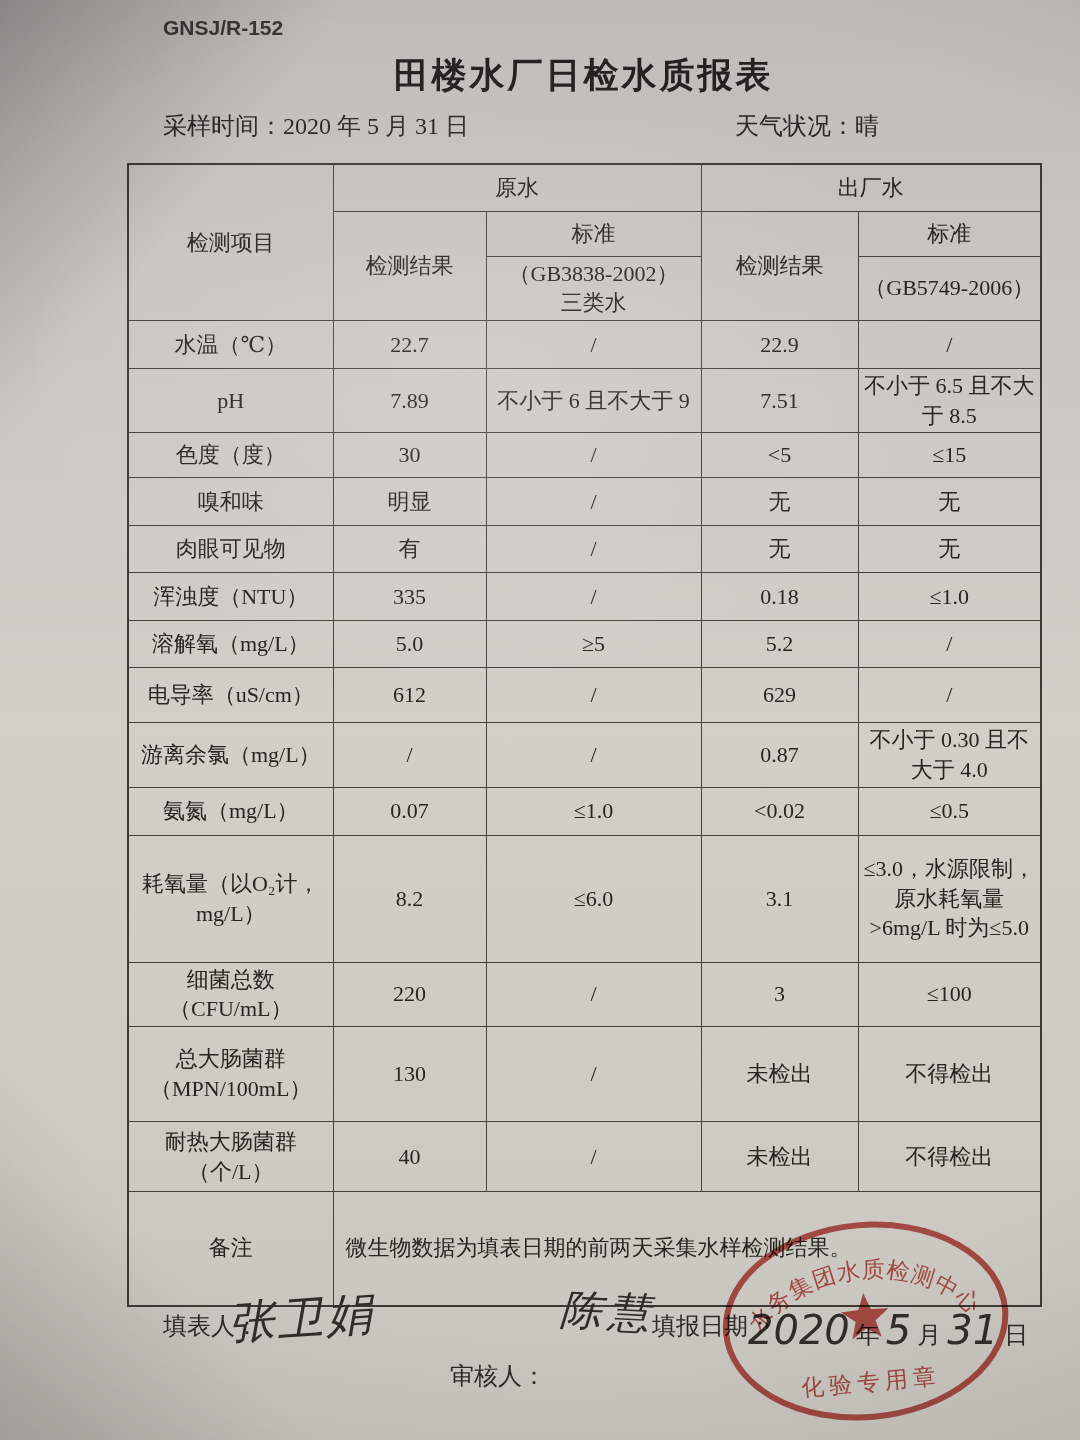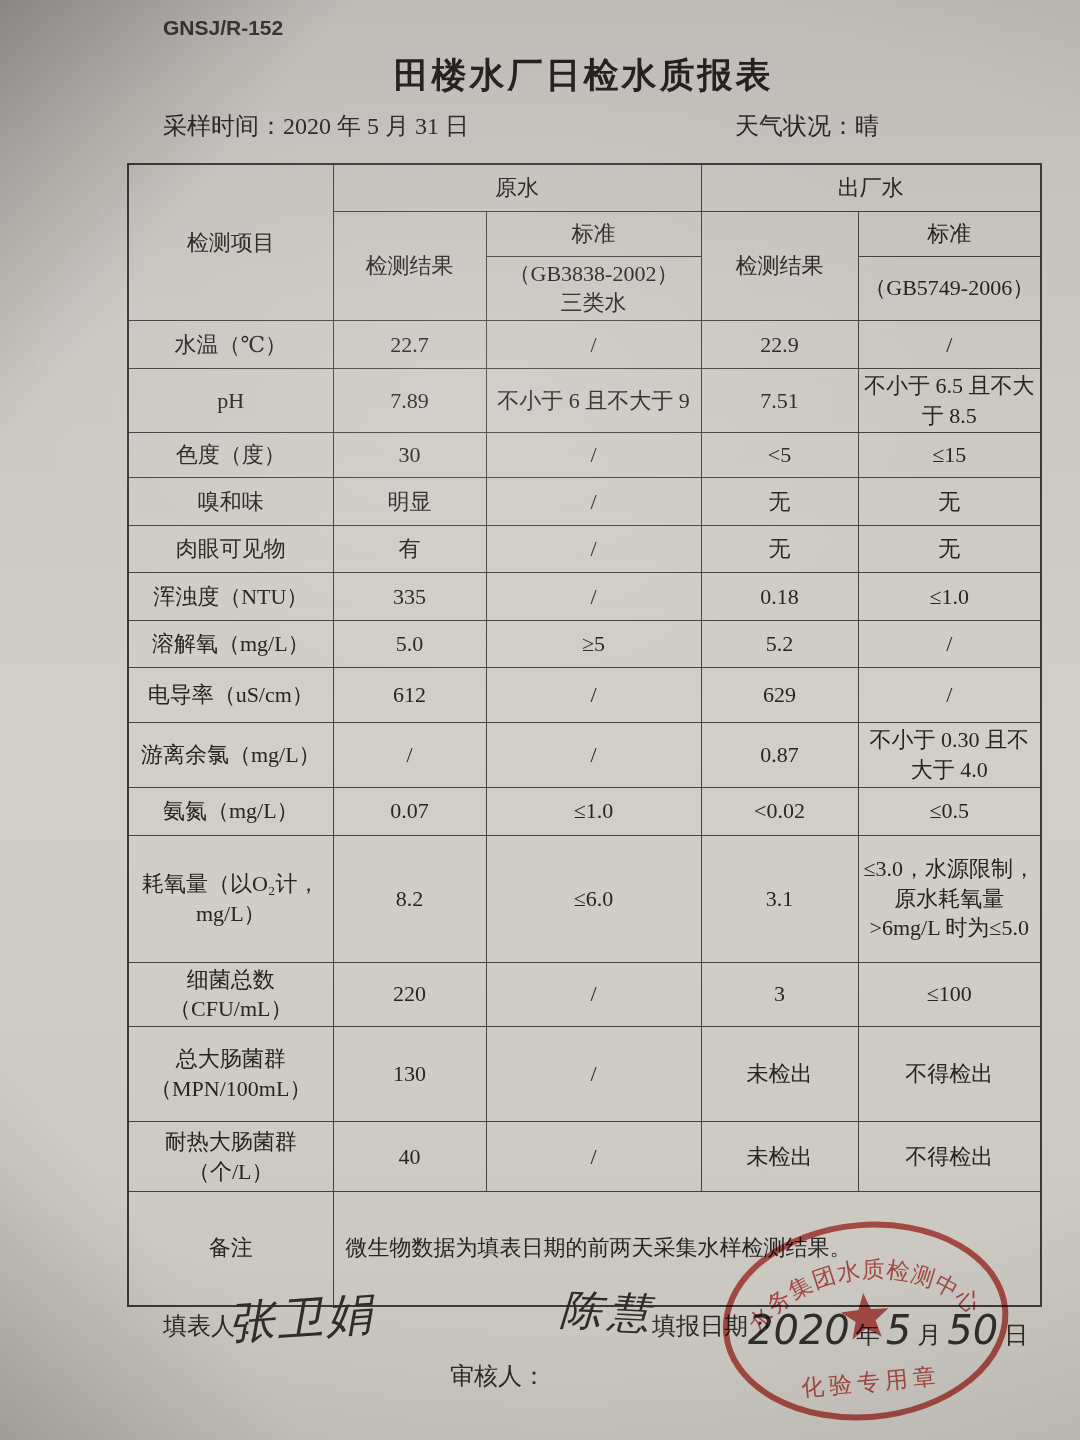--- a/index.html
+++ b/index.html
@@ -229,21 +229,21 @@
   </table>
 
   <span class="footer-label" style="left:163px;top:1310px">填表人：</span>
   <span class="hand sig1">张卫娟</span>
 
   <span class="footer-label" style="left:450px;top:1360px">审核人：</span>
   <span class="hand sig2">陈慧</span>
 
   <span class="footer-label" style="left:652px;top:1310px">填报日期：</span>
   <span class="date-line">
-    <span class="hd">2020</span><span class="sep">年</span><span class="hd">5</span><span class="sep">月</span><span class="hd">50</span><span class="sep">日</span>
+    <span class="hd">2020</span><span class="sep">年</span><span class="hd">5</span><span class="sep">月</span><span class="hd">31</span><span class="sep">日</span>
   </span>
 
   <svg class="stamp" viewBox="0 0 300 215">
     <defs>
       <path id="stamp-arc" d="M 30,135 A 122,92 0 0 1 270,135" fill="none"></path>
     </defs>
     <ellipse cx="150" cy="103" rx="140" ry="96" fill="none" stroke="#c2453e" stroke-width="6"></ellipse>
     <text font-size="23" fill="#c2453e" letter-spacing="1"><textPath href="#stamp-arc" startOffset="50%" text-anchor="middle">水务集团水质检测中心</textPath></text>
     <polygon fill="#c2453e" points="150,75 156.2,91.5 173.8,92.3 160,103.2 164.7,120.2 150,110.5 135.3,120.2 140,103.2 126.2,92.3 143.8,91.5"></polygon>
     <text x="150" y="172" text-anchor="middle" font-size="23" fill="#c2453e" letter-spacing="5">化验专用章</text>

